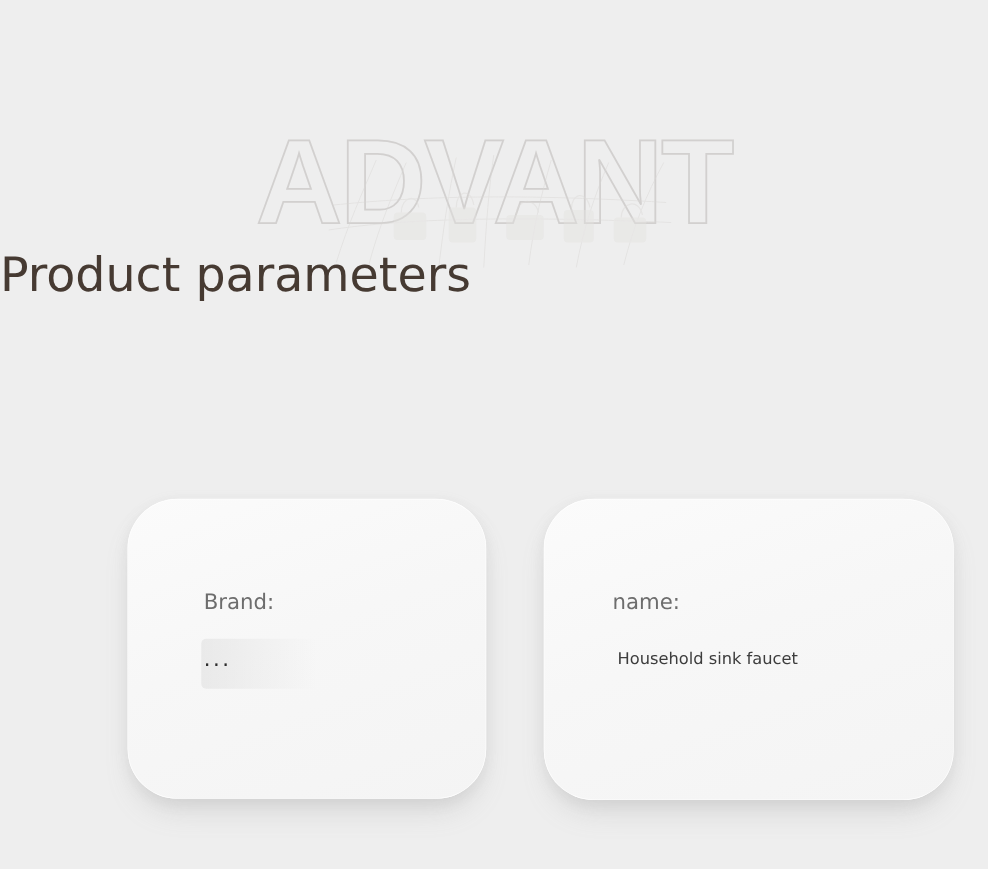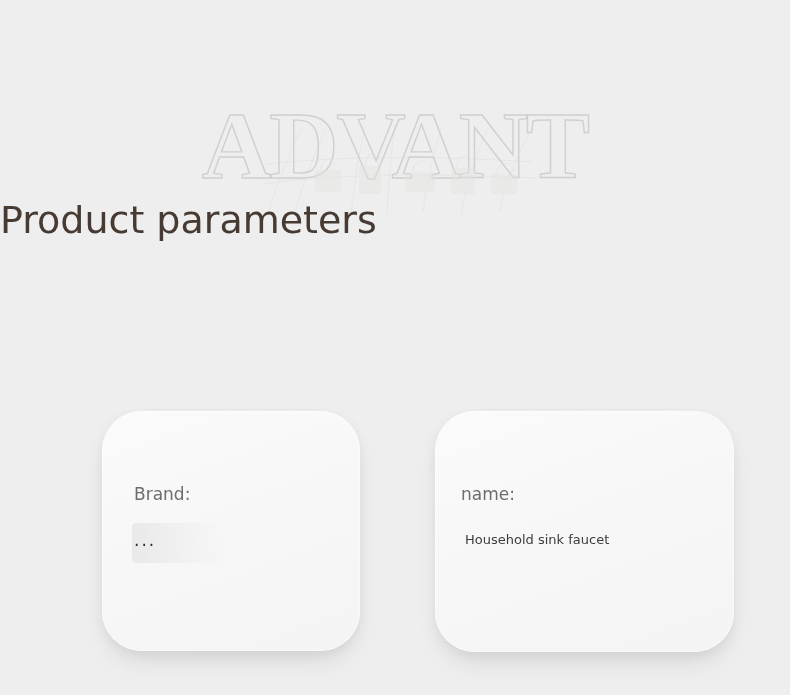--- a/index.html
+++ b/index.html
@@ -34,21 +34,21 @@
     pointer-events: none;
     user-select: none;
   }
 
   .watermark-text {
     position: absolute;
     left: 0;
     top: 0;
     width: 790px;
     text-align: center;
-    font-family: Liberation Serif, serif;
+    font-family: Liberation Sans, sans-serif;
     font-weight: 700;
     font-size: 96px;
     line-height: 100px;
     letter-spacing: -2px;
     color: transparent;
     -webkit-text-stroke: 1.4px rgba(200, 198, 196, 0.75);
     text-shadow: none;
     white-space: nowrap;
   }
 
@@ -83,30 +83,31 @@
   .cards {
     position: absolute;
     left: 0;
     top: 395px;
     width: 790px;
     height: 250px;
   }
 
   .card {
     position: absolute;
-    top: 16px;
+    top: 4px;
     width: 258px;
     height: 240px;
     border-radius: 40px;
     background: linear-gradient(160deg, #fbfbfb 0%, #f7f7f7 45%, #f4f4f4 100%);
     box-shadow:
       0 14px 22px -6px rgba(150, 150, 150, 0.28),
       0 3px 10px rgba(160, 160, 160, 0.14),
       0 0 0 0.5px rgba(255, 255, 255, 0.9) inset;
     overflow: hidden;
+    padding-left: 29px;
   }
 
   .card.card-brand  { left: 102px; }
   .card.card-name   { left: 435px; width: 299px; height: 241px; }
 
   .card-body {
     position: relative;
     height: 100%;
   }
 

